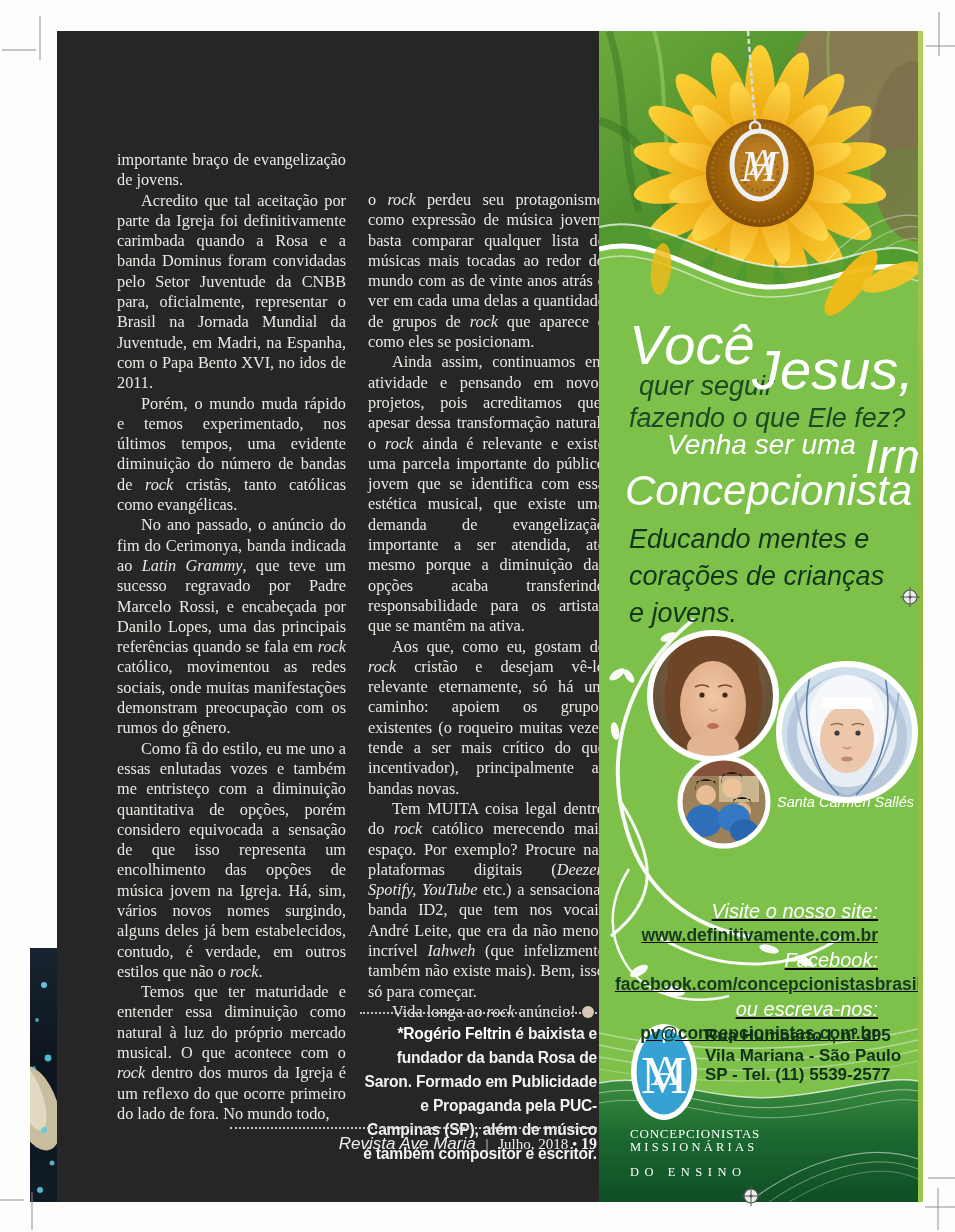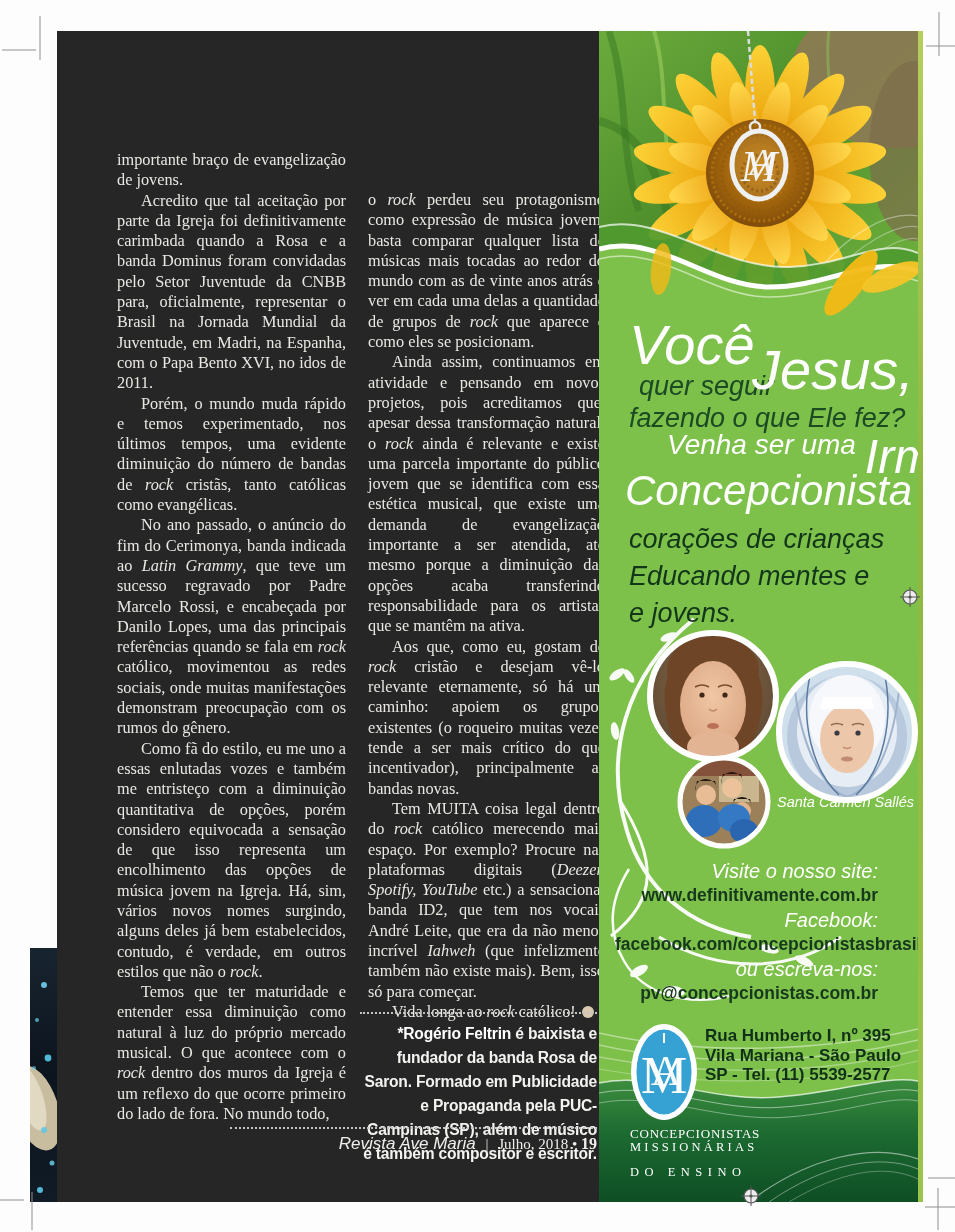--- a/index.html
+++ b/index.html
@@ -38,22 +38,22 @@
   .ad .txt{position:absolute;font-family:"Liberation Sans",sans-serif;font-style:italic;white-space:nowrap;}
   .h-voce{left:30px;top:281px;font-size:56px;color:#fff;}
   .h-quer{left:40px;top:340px;font-size:27px;color:#1b4a23;}
   .h-jesus{left:153px;top:306px;font-size:56px;color:#fff;}
   .h-faz{left:30px;top:372px;font-size:27px;color:#1b4a23;}
   .h-venha{left:28px;top:398px;font-size:28px;color:#fff;display:flex;align-items:flex-start;gap:9px;margin-left:40px;}
   .h-venha .big{font-size:48px;}
   .h-conc{left:26px;top:436px;font-size:42px;color:#fff;}
   .tagline{left:30px;top:490px;font-size:27px;line-height:37px;color:#12361a;white-space:normal;width:270px;}
   .caption{left:178px;top:763px;font-size:14.5px;color:#ffffff;}
-  .contact{position:absolute;left:16px;top:828px;width:263px;text-align:right;
-           font-family:"Liberation Sans",sans-serif;}
+  .contact{position:absolute;left:16px;top:868px;width:263px;text-align:right;
+           font-family:"Liberation Sans",sans-serif;text-decoration:underline;}
   .contact .c-label{font-style:italic;font-size:20px;color:#ffffff;line-height:24px;}
   .contact .c-value{font-weight:bold;font-size:17.5px;color:#16381d;line-height:25px;}
   .address{position:absolute;left:106px;top:995px;font-family:"Liberation Sans",sans-serif;
            font-weight:bold;font-size:17px;line-height:19.5px;color:#103018;}
   .org{position:absolute;left:31px;top:1096px;color:#ffffff;font-family:"Liberation Serif",serif;
        font-size:13px;line-height:13.5px;}
   .org div:nth-child(1){letter-spacing:0.8px;}
   .org div:nth-child(2){letter-spacing:3.2px;font-size:12.5px;}
   .org div:nth-child(3){letter-spacing:5.5px;font-size:12.5px;margin-top:12px;}
   
@@ -73,21 +73,21 @@
         <p><span>No ano passado, o anúncio do fim do Cerimonya, banda indicada ao </span><i>Latin Grammy</i><span>, que teve um sucesso regravado por Padre Marcelo Rossi, e encabeçada por Danilo Lopes, uma das principais referências quando se fala em </span><i>rock</i><span> católico, movimentou as redes sociais, onde muitas manifestações demonstram preocupação com os rumos do gênero.</span></p>
         <p><span>Como fã do estilo, eu me uno a essas enlutadas vozes e também me entristeço com a diminuição quantitativa de opções, porém considero equivocada a sensação de que isso representa um encolhimento das opções de música jovem na Igreja. Há, sim, vários novos nomes surgindo, alguns deles já bem estabelecidos, contudo, é verdade, em outros estilos que não o </span><i>rock</i><span>.</span></p>
         <p><span>Temos que ter maturidade e entender essa diminuição como natural à luz do próprio mercado musical. O que acontece com o </span><i>rock</i><span> dentro dos muros da Igreja é um reflexo do que ocorre primeiro do lado de fora. No mundo todo,</span></p>
       </div>
 
     <div class="col col2">
         <p class="cont"><span>o </span><i>rock</i><span> perdeu seu protagonismo como expressão de música jovem, basta comparar qualquer lista de músicas mais tocadas ao redor do mundo com as de vinte anos atrás e ver em cada uma delas a quantidade de grupos de </span><i>rock</i><span> que aparece e como eles se posicionam.</span></p>
         <p><span>Ainda assim, continuamos em atividade e pensando em novos projetos, pois acreditamos que, apesar dessa transformação natural, o </span><i>rock</i><span> ainda é relevante e existe uma parcela importante do público jovem que se identifica com essa estética musical, que existe uma demanda de evangelização importante a ser atendida, até mesmo porque a diminuição das opções acaba transferindo responsabilidade para os artistas que se mantêm na ativa.</span></p>
         <p><span>Aos que, como eu, gostam de </span><i>rock</i><span> cristão e desejam vê-lo relevante eternamente, só há um caminho: apoiem os grupos existentes (o roqueiro muitas vezes tende a ser mais crítico do que incentivador), principalmente as bandas novas.</span></p>
         <p><span>Tem MUITA coisa legal dentro do </span><i>rock</i><span> católico merecendo mais espaço. Por exemplo? Procure nas plataformas digitais (</span><i>Deezer, Spotify, YouTube</i><span> etc.) a sensacional banda ID2, que tem nos vocais André Leite, que era da não menos incrível </span><i>Iahweh</i><span> (que infelizmente também não existe mais). Bem, isso só para começar.</span></p>
-        <p><span>Vida longa ao </span><i>rock</i><span> católico!</span><span class="end-dot"></span></p>
+        <p><span>Vida longa ao </span><i>rock</i><span> anúncio!</span><span class="end-dot"></span></p>
       </div>
 
     <div class="bio">
       <span class="name">*Rogério Feltrin</span><span> é baixista e fundador da banda Rosa de Saron. Formado em Publicidade e Propaganda pela PUC-Campinas (SP), além de músico é também compositor e escritor.</span>
     </div>
 
     <div class="footline"></div>
     <div class="footer">
       <span class="brand">Revista Ave Maria</span>
       <span class="sep">|</span>
@@ -322,22 +322,22 @@
       <div class="txt h-voce">Você</div>
       <div class="txt h-quer">quer seguir</div>
       <div class="txt h-faz">fazendo o que Ele fez?</div>
       <div class="txt h-jesus">Jesus,</div>
       <div class="txt h-venha">
         <span>Venha ser uma</span>
         <span class="big">Irmã</span>
       </div>
       <div class="txt h-conc">Concepcionista</div>
       <div class="txt tagline">
+          <div>Educando mentes e</div>
           <div>corações de crianças</div>
-          <div>Educando mentes e</div>
           <div>e jovens.</div>
         </div>
       <div class="txt caption">Santa Carmen Sallés</div>
 
       <div class="contact">
           <div class="c-label">Visite o nosso site:</div>
           <div class="c-value">www.definitivamente.com.br</div>
           <div class="c-label">Facebook:</div>
           <div class="c-value">facebook.com/concepcionistasbrasil</div>
           <div class="c-label">ou escreva-nos:</div>

